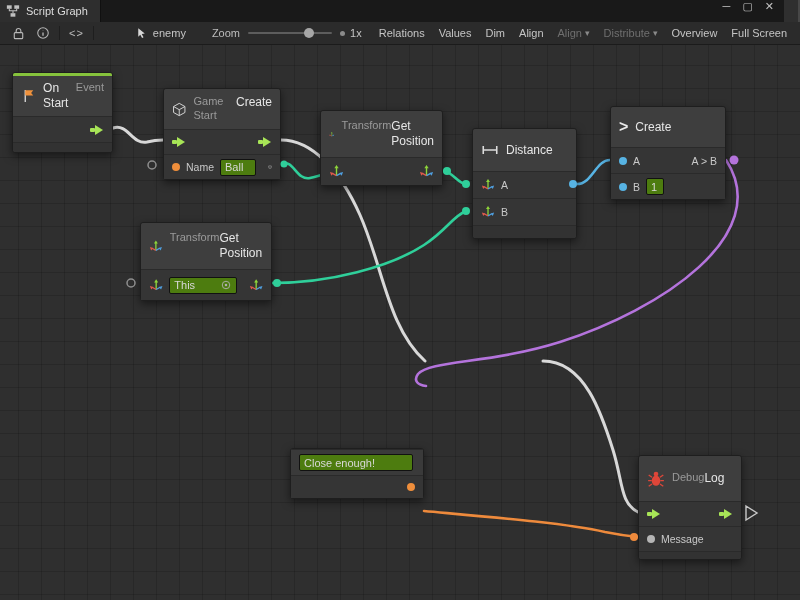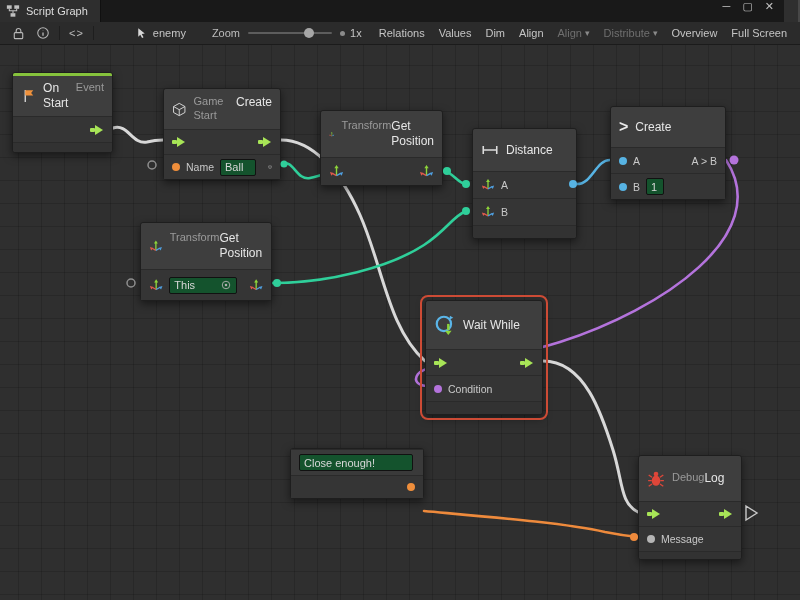--- a/index.html
+++ b/index.html
@@ -44,21 +44,21 @@
   .n-title{font-size:12px;color:#e6e6e6}
   .n-sub{font-size:11px;color:#9a9a9a}
   .n-row{display:flex;align-items:center;gap:6px;padding:0 8px;background:#353535;border-top:1px solid #2a2a2a;font-size:11px;color:#cfcfcf;height:25px}
   .n-foot{background:#323232;border-top:1px solid #2a2a2a;border-radius:0 0 3px 3px}
   .flex1{flex:1}
   .flow-arrow{position:relative;width:14px;height:12px;flex:0 0 auto}
   .flow-arrow::before{content:"";position:absolute;left:0;top:4px;width:5px;height:4px;background:#a8e557;border-radius:1px}
   .flow-arrow::after{content:"";position:absolute;left:5px;top:1px;border-top:5px solid transparent;border-bottom:5px solid transparent;border-left:8px solid #a8e557}
   .dot{width:8px;height:8px;border-radius:50%;flex:0 0 auto}
   .d-orange{background:#ef8e3b}.d-blue{background:#57b3e3}.d-purple{background:#b473dc}.d-gray{background:#b5b5b5}
-  .field{background:#14532d;border:1px solid #111;border-radius:2px;color:#d8d8d8;font-size:11px;padding:0 4px;height:17px;font-family:"Liberation Sans",sans-serif}
+  .field{background:#4d7c0f;border:1px solid #111;border-radius:2px;color:#d8d8d8;font-size:11px;padding:0 4px;height:17px;font-family:"Liberation Sans",sans-serif}
   .field.dd{display:flex;align-items:center;gap:5px;width:70px;justify-content:space-between}
   .icon{display:block}
   .gt-glyph{font-size:16px;font-weight:bold;color:#eaeaea;line-height:1}
   .str-circle{width:14px;height:14px;border-radius:50%;background:#ef8e3b;flex:0 0 auto}
   .small-lbl{font-size:10.5px;color:#c9c9c9}
 </style>
 </head>
 <body>
 
 <svg width="0" height="0" style="position:absolute">
@@ -313,38 +313,20 @@
             <use href="#sy-target"></use>
           </svg>
       </div>
       <span class="flex1"></span>
       <svg class="icon" width="15" height="15">
           <use href="#sy-axes"></use>
         </svg>
     </div>
   </div>
 
-  <div class="node selected" style="left:425px;top:255px;width:118px">
-    <div class="n-head" style="height:48px">
-      <svg class="icon" width="22" height="22">
-          <use href="#sy-clock"></use>
-        </svg>
-      <span class="n-title">Wait While</span>
-    </div>
-    <div class="n-row" style="height:26px">
-      <span class="flow-arrow"></span>
-      <span class="flex1"></span>
-      <span class="flow-arrow"></span>
-    </div>
-    <div class="n-row" style="height:26px">
-      <span class="dot d-purple"></span>
-      <span class="small-lbl">Condition</span>
-    </div>
-    <div class="n-foot" style="height:13px"></div>
-  </div>
 
   <div class="node" style="left:290px;top:403px;width:134px">
     <div class="n-row" style="height:26px;background:#3a3a3a">
       <input class="field" style="width: 114px;" readonly="" value="Close enough!">
     </div>
     <div class="n-row" style="height:23px">
       <span class="flex1"></span>
       <span class="dot d-orange"></span>
     </div>
   </div>

